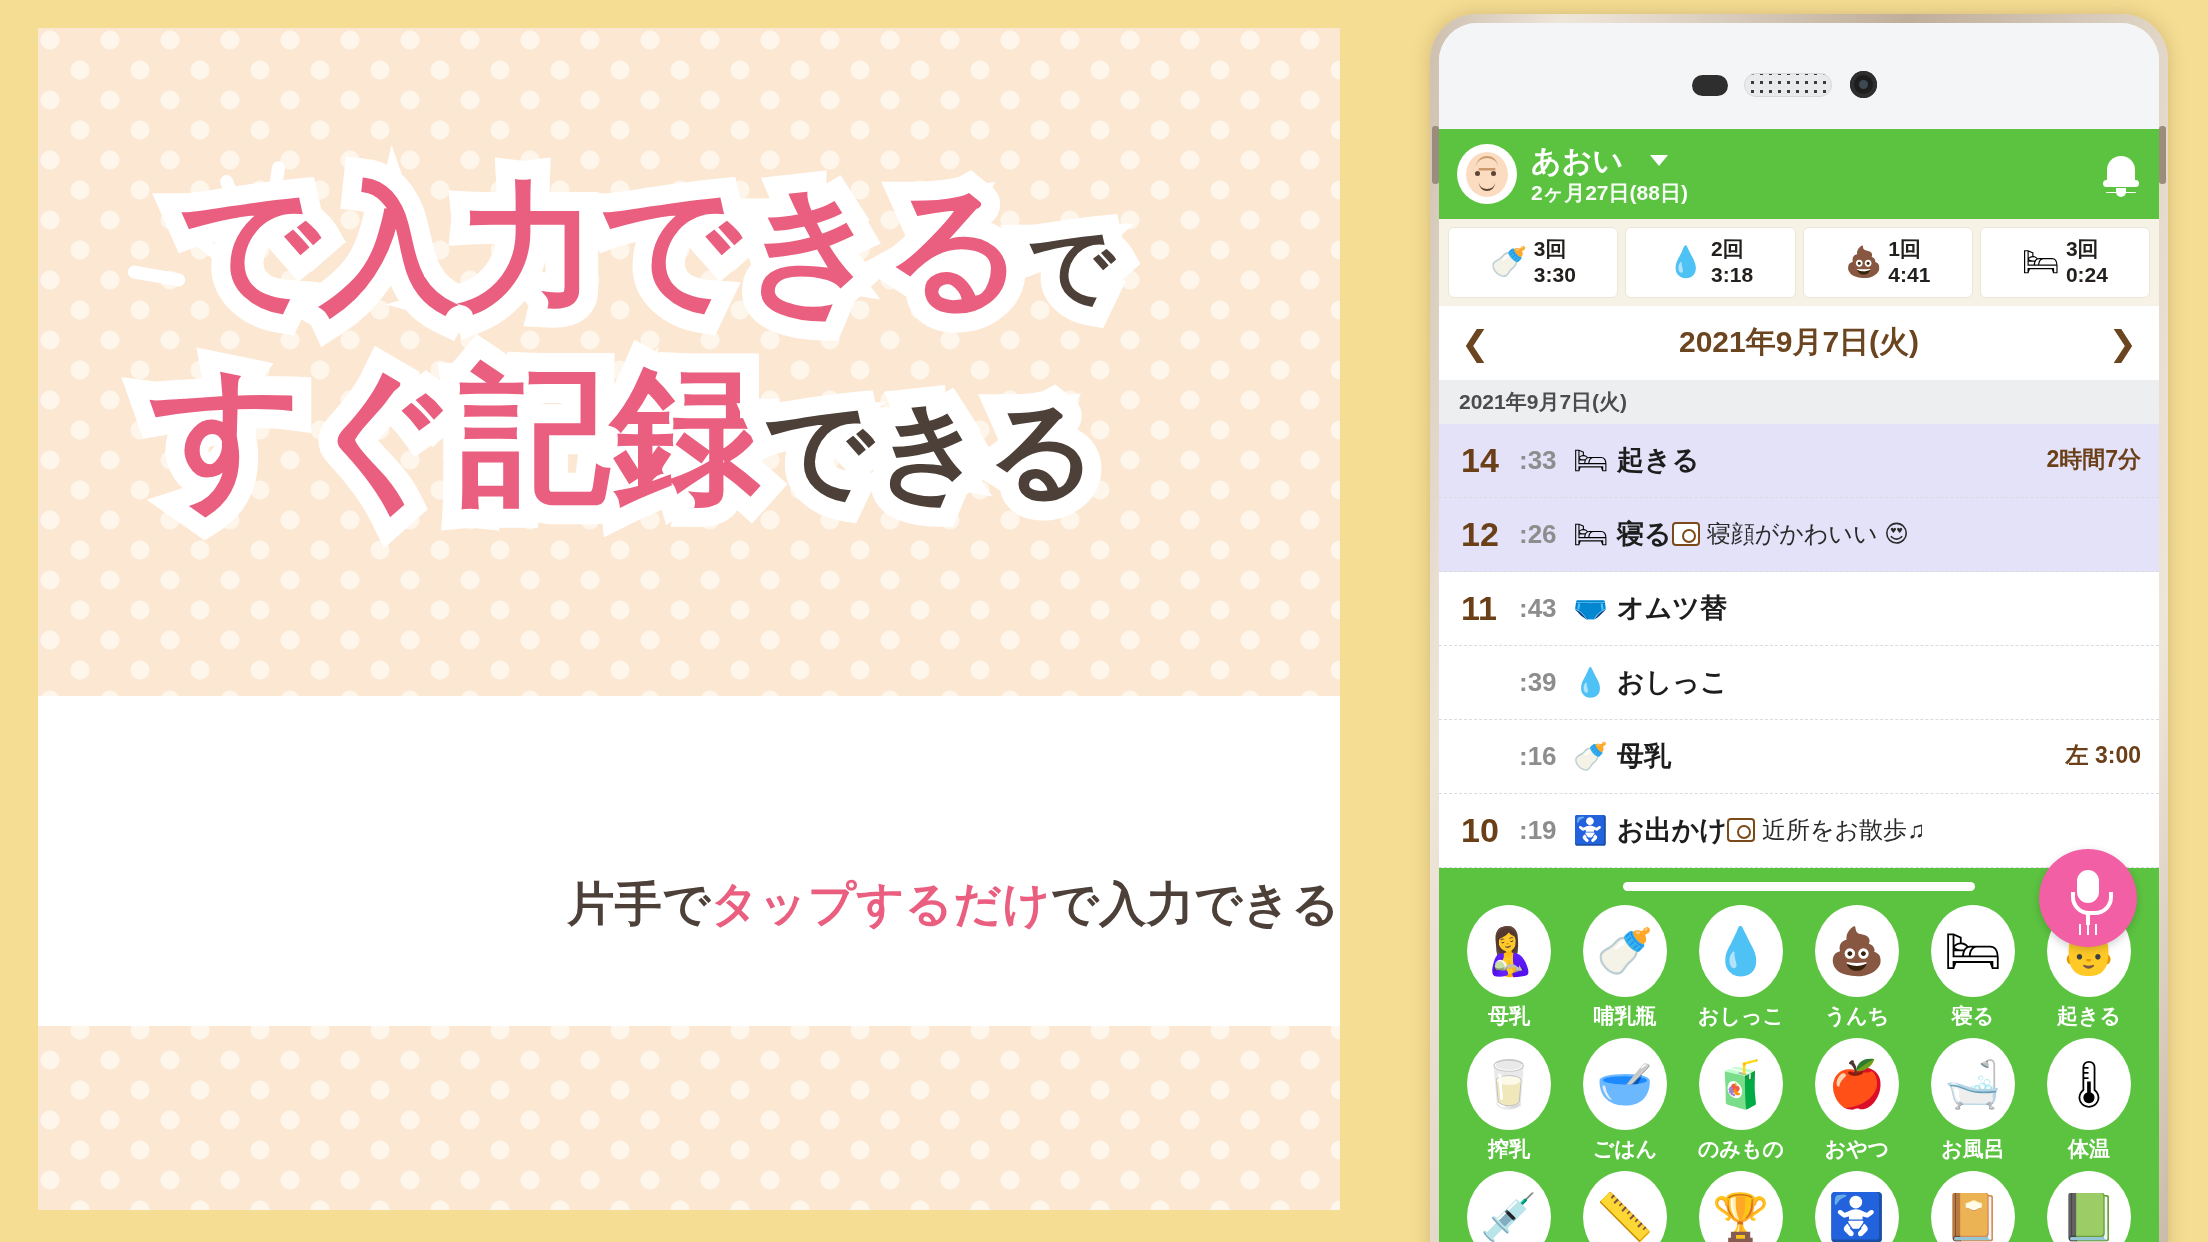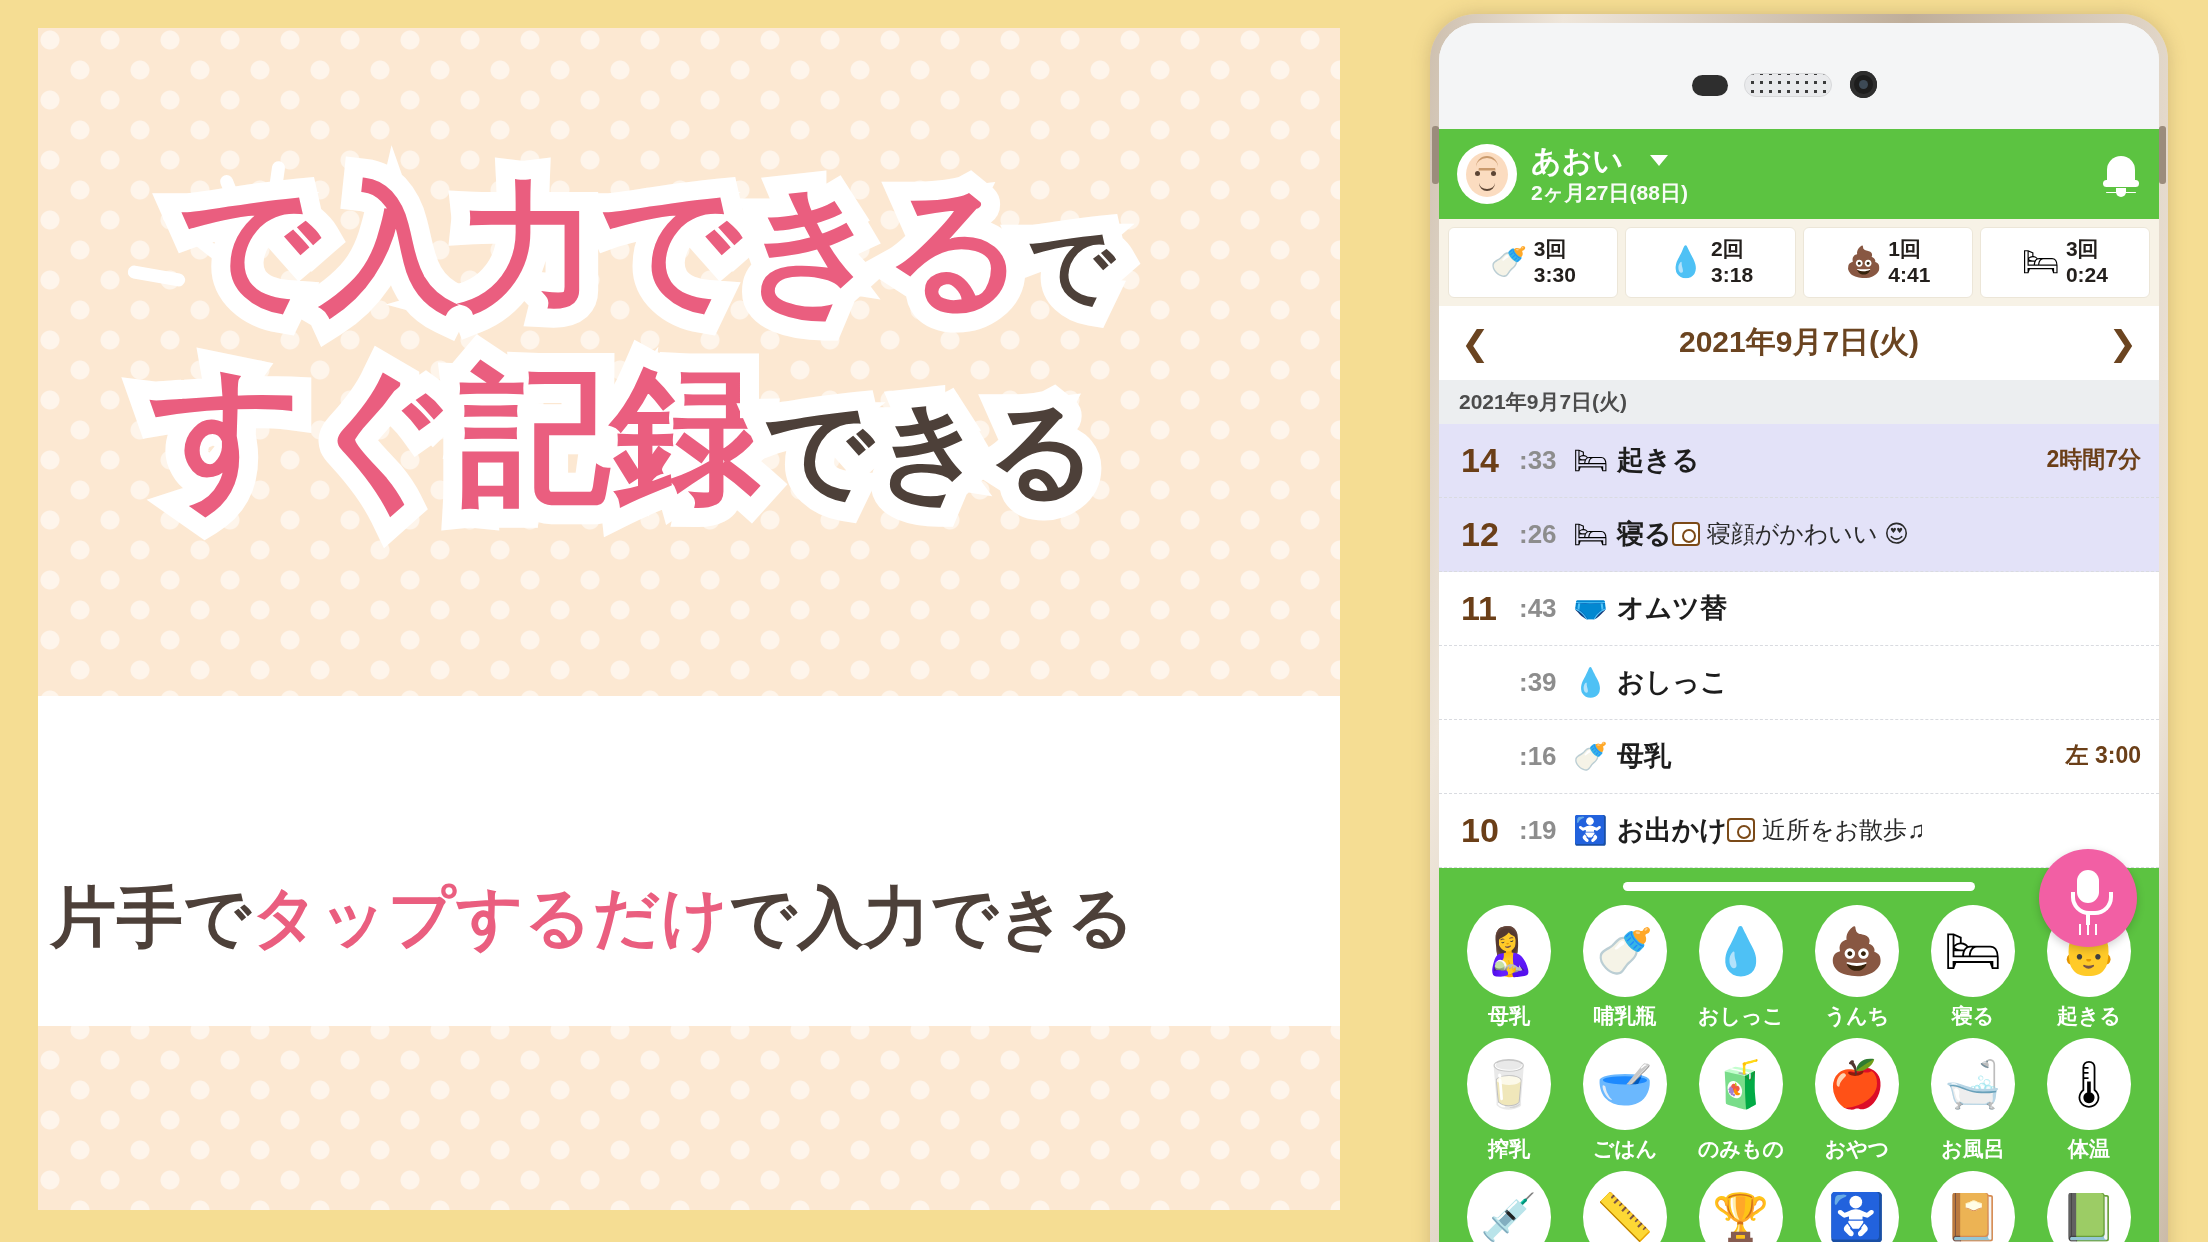--- a/index.html
+++ b/index.html
@@ -51,21 +51,21 @@
     paint-order:stroke fill;
   }
   .blob-pink{ color:#ea5e7f; }
   .blob-dark{ color:#4d4039; }
   .sm{ font-size:.62em; }
   .sm2{ font-size:.72em; }
 
   
   .sub{
     position:absolute; left:0; right:0; top:845px;
-    text-align:left; font-size:66px; font-weight:900;
+    text-align:right; font-size:47px; font-weight:900;
     color:#4d4039; letter-spacing:.01em; white-space:nowrap;margin-left:12px;
   }
   .sub .pk{ color:#ea5e7f; }
 
   
   #phone{
     position:absolute; left:1430px; top:14px;
     width:738px; height:1250px;
   }
   .ph-frame{

